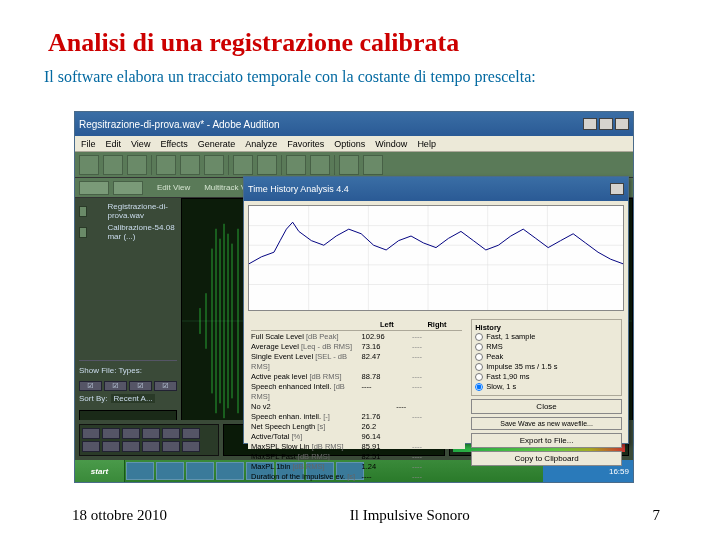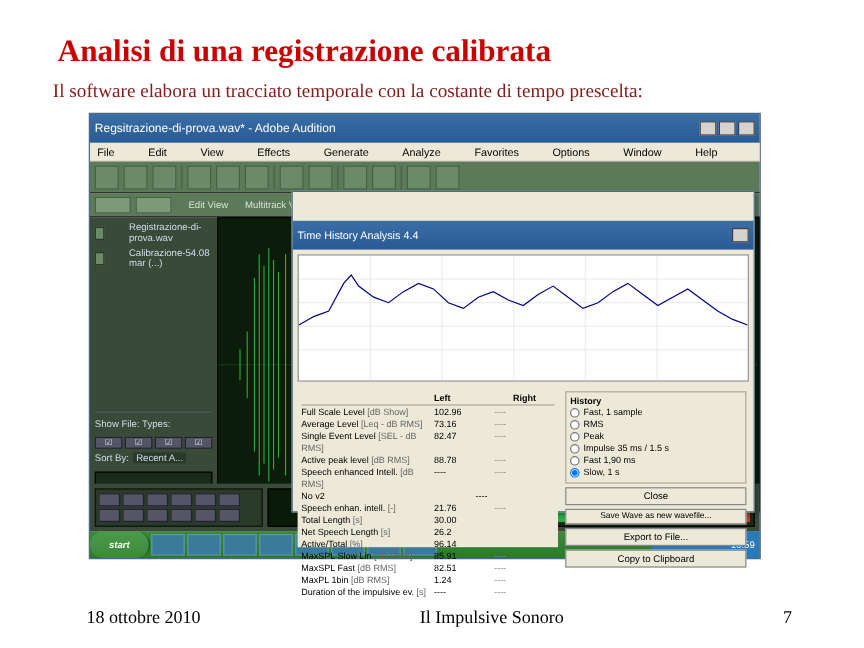--- a/index.html
+++ b/index.html
@@ -1,70 +1,70 @@
 <!DOCTYPE html>
 <html><head>
 <meta charset="utf-8">
 <style>
   * { box-sizing: border-box; margin: 0; padding: 0; }
   body { width: 720px; height: 540px; background: #fff; font-family: "Times New Roman", serif; overflow: hidden; }
   .slide { width: 708px; height: 540px; position: relative; padding: 28px 40px 20px 40px; }
   .title { font-size: 26px; font-weight: bold; text-align: left; margin-left: 8px; margin-bottom: 10px; }
   .title .shadow { color: #c00; position: relative; }
-  .subtitle { font-size: 16px; margin-left: 4px; margin-bottom: 8px; color: #7f1d1d; }
+  .subtitle { font-size: 16px; margin-left: 4px; margin-bottom: 25px; color: #0369a1; }
   .screenshot { width: 560px; height: 372px; margin: 0 auto; position: relative; font-family: Tahoma, Arial, sans-serif; font-size: 9px; }
   
   .win { position: absolute; inset: 0; background: #d6d3ce; border: 1px solid #4a6b8a; }
   .titlebar { height: 18px; background: linear-gradient(#3a6ea5,#2a5a95); color: #fff; display: flex; align-items: center; padding: 12px 4px; font-size: 10px; justify-content: space-between; }
   .titlebar .btns { display: flex; gap: 2px; }
   .titlebar .btns span { width: 14px; height: 12px; background: #d6d3ce; border: 1px solid #404040; display: inline-block; }
-  .menubar { height: 16px; background: #ece9d8; display: flex; gap: 28px; padding: 1px 6px; font-size: 9px; color: #000; align-items: center; border-bottom: 1px solid #aca899; }
+  .menubar { height: 16px; background: #ece9d8; display: flex; gap: 10px; padding: 1px 6px; font-size: 9px; color: #000; align-items: center; border-bottom: 1px solid #aca899; }
   .toolbar { height: 26px; background: #5a7a58; display: flex; align-items: center; padding: 2px 4px; gap: 4px; border-bottom: 1px solid #333; }
   .toolbar .tbtn { width: 20px; height: 20px; background: #6a8a68; border: 1px solid #476046; }
   .toolbar .sep { width: 1px; height: 20px; background: #476046; }
   .toolbar2 { height: 20px; background: #5a7a58; display: flex; align-items: center; padding: 2px 4px; gap: 4px; border-bottom: 1px solid #333; }
   .toolbar2 .mode { width: 30px; height: 14px; background: #7a9a78; border: 1px solid #476046; }
   .toolbar2 .lbl { color: #d4e4d0; font-size: 8px; margin-left: 10px; }
   .mainarea { display: flex; height: 246px; }
   .leftpanel { width: 106px; background: #3a4a38; color: #cde; font-size: 8px; padding: 4px; display: flex; flex-direction: column; gap: 3px; }
   .leftpanel .row { display: flex; align-items: center; gap: 20px; justify-content: space-between; }
   .leftpanel .row .ico { width: 11px; height: 11px; background: #6a8a68; border: 1px solid #2a3a28; }
   .leftpanel .sep2 { height: 1px; background: #556; margin: 2px 0; }
   .leftpanel .sil { height: 30px; background: #1a2a18; border: 1px solid #000; margin-top: 4px; }
   .leftpanel .sb { display: flex; gap: 2px; margin-top: 3px; }
   .leftpanel .sb div { flex:1; height: 10px; background:#556; border:1px solid #223; font-size:7px; text-align:center; color:#cde; }
   .wavearea { flex: 1; background: #112010; border: 1px solid #000; position: relative; }
   .wave-svg { position: absolute; inset: 0; width: 100%; height: 100%; }
   .dialog { position: absolute; left: 168px; top: 64px; width: 386px; height: 268px; background: #ece9d8; border: 1px solid #4a6b8a; box-shadow: 2px 2px 4px rgba(0,0,0,0.4); }
-  .dialog .titlebar { height: 15px; font-size: 9px; margin-top: 24px; }
+  .dialog .titlebar { height: 15px; font-size: 9px; }
   .graphbox { margin: 4px; height: 106px; background: #fff; border: 1px solid #888; position: relative; }
   .graphbox svg { position: absolute; inset: 0; width: 100%; height: 100%; }
   .lower { display: flex; padding: 2px 4px 4px 4px; gap: 4px; height: 138px; }
   .paramcol { flex: 1.4; background: #ece9d8; font-size: 7.5px; padding: 3px; }
   .paramcol .hdr { display: flex; font-weight: bold; border-bottom: 1px solid #aca899; padding-bottom: 1px; margin-bottom: 1px; }
   .paramcol .hdr div:nth-child(1){ flex: 2.2; }
-  .paramcol .hdr div:nth-child(2){ flex: 1; }
+  .paramcol .hdr div:nth-child(2){ flex: 1; text-align: center; }
   .paramcol .hdr div:nth-child(3){ flex: 1; text-align: center; }
   .paramcol .r { display: flex; line-height: 10px; }
   .paramcol .r div:nth-child(1){ flex: 2.2; }
   .paramcol .r div:nth-child(2){ flex: 1; text-align: left; }
   .paramcol .r div:nth-child(3){ flex: 1; text-align: left; color: #888; }
   .rightcol { flex: 1; display: flex; flex-direction: column; gap: 3px; font-size: 8px; padding: 2px; }
   .rightcol .grp { border: 1px solid #aca899; padding: 3px; }
   .rightcol .grp .gl { font-size: 7.5px; display:flex; align-items:center; gap:3px; line-height: 10px; }
   .rightcol .grp .gl input { width:8px; height:8px; }
   .rightcol .btn { border: 1px solid #888; background: #ece9d8; text-align: center; padding: 2px; font-size: 8px; }
   .bottompanel { position: absolute; left:0; right:0; bottom: 22px; height: 40px; background: #3a4a38; display:flex; align-items:center; padding: 2px 4px; gap: 4px; }
   .bottompanel .trans { width: 140px; height: 32px; background: #2a3a28; border: 1px solid #111; display:flex; flex-wrap:wrap; gap:2px; padding:2px; align-content:center; }
   .bottompanel .trans div { width:18px; height:11px; background:#556; border:1px solid #223; }
   .bottompanel .lcd { flex:1; height:32px; background:#0a1a08; border:1px solid #000; }
   .bottompanel .meters { width:180px; height:32px; background:#1a2a18; border:1px solid #000; display:flex; flex-direction:column; gap:2px; padding:3px; }
   .bottompanel .meters .mline { flex:1; background:linear-gradient(90deg,#2a4,#6c4 60%,#aa2 80%,#c33); }
   .taskbar { position:absolute; left:0; right:0; bottom:0; height:22px; background:linear-gradient(#3a8a3a,#2a7a2a); display:flex; align-items:center; font-size:8px; color:#fff; }
-  .taskbar .start { width:50px; height:100%; background:linear-gradient(#4a9a4a,#3a8a3a); display:flex; align-items:center; justify-content:center; font-style:italic; font-weight:bold; border-right:1px solid #185818;border-radius:11px; }
+  .taskbar .start { width:50px; height:100%; background:linear-gradient(#4a9a4a,#3a8a3a); display:flex; align-items:center; justify-content:center; font-style:italic; font-weight:bold; border-right:1px solid #185818; }
   .taskbar .titem { width:28px; height:18px; border:1px solid rgba(255,255,255,0.2); margin:0 1px; background:#3a7a9a; }
   .taskbar .tray { margin-left:auto; width:90px; height:100%; background:#2a7aba; display:flex; align-items:center; justify-content:flex-end; padding-right:4px; }
   .footer { position: absolute; bottom: 16px; left: 48px; right: 48px; display: flex; justify-content: space-between; font-size: 15px; font-family: "Times New Roman", serif; margin-left: 24px; }
 </style>
 </head>
 <body>
 
 <div class="slide">
   <div class="title">
     <span class="shadow">Analisi di una registrazione calibrata</span>
@@ -241,21 +241,21 @@
         </div>
         <div class="lower">
           <div class="paramcol">
             <div class="hdr">
               <div></div>
               <div>Left</div>
               <div>Right</div>
             </div>
             <div id="paramrows">
                 <div class="r">
-                  <div>Full Scale Level <span style="color:#666">[dB Show]</span></div>
+                  <div>Full Scale Level <span style="color:#666">[dB Peak]</span></div>
                   <div>102.96</div>
                   <div>----</div>
                 </div>
                 <div class="r">
                   <div>Average Level <span style="color:#666">[Leq - dB RMS]</span></div>
                   <div>73.16</div>
                   <div>----</div>
                 </div>
                 <div class="r">
                   <div>Single Event Level <span style="color:#666">[SEL - dB RMS]</span></div>
@@ -273,25 +273,20 @@
                   <div>----</div>
                 </div>
                 <div class="r">
                   <div>No v2</div>
                   <div>----</div>
                 </div>
                 <div class="r">
                   <div>Speech enhan. intell. <span style="color:#666">[-]</span></div>
                   <div>21.76</div>
                   <div>----</div>
-                </div>
-                <div class="r">
-                  <div>Total Length <span style="color:#666">[s]</span></div>
-                  <div>30.00</div>
-                  <div></div>
                 </div>
                 <div class="r">
                   <div>Net Speech Length <span style="color:#666">[s]</span></div>
                   <div>26.2</div>
                   <div></div>
                 </div>
                 <div class="r">
                   <div>Active/Total <span style="color:#666">[%]</span></div>
                   <div>96.14</div>
                   <div></div>

